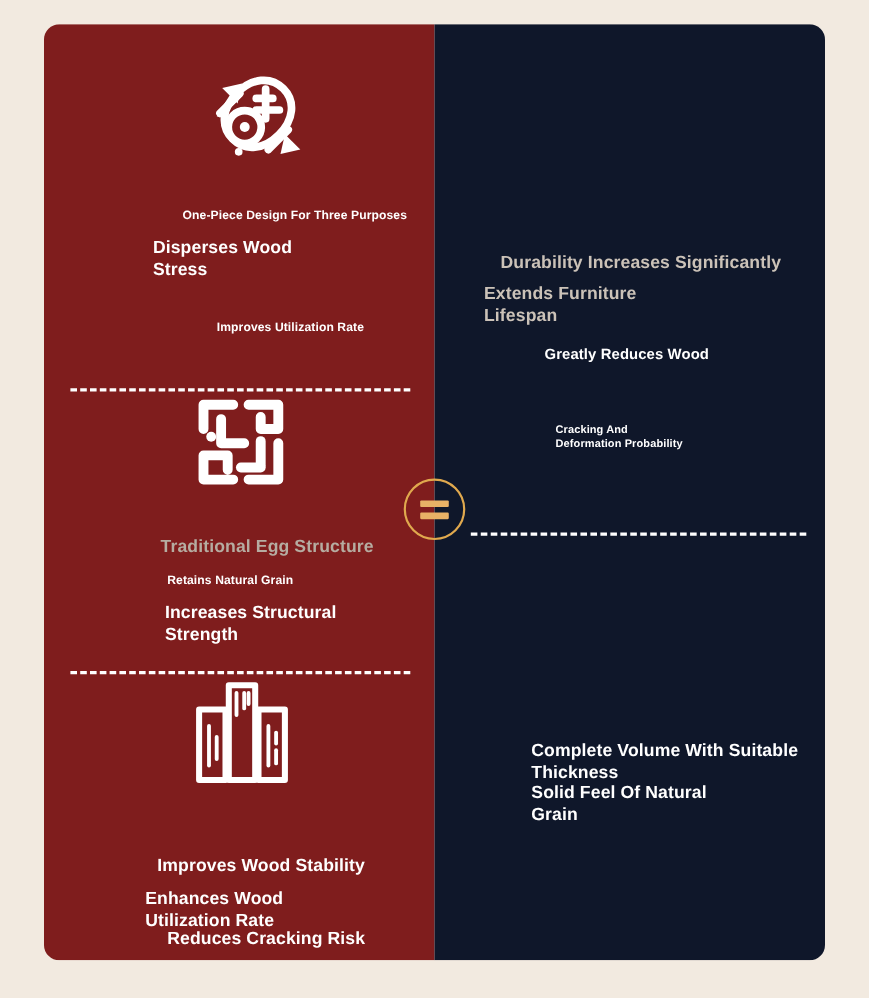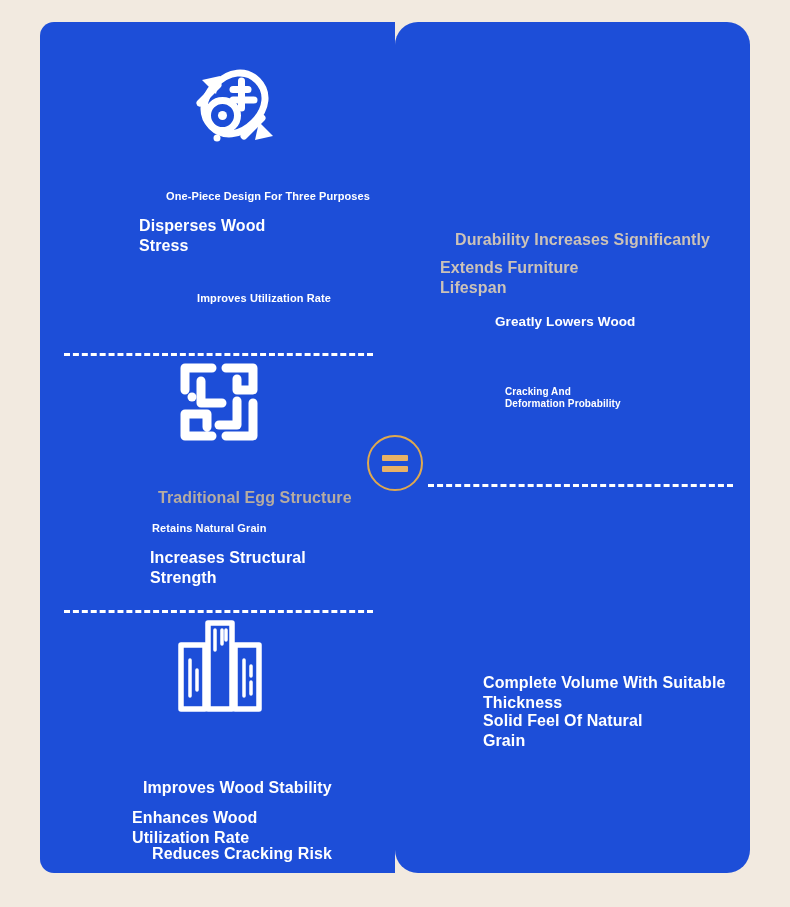--- a/index.html
+++ b/index.html
@@ -13,22 +13,22 @@
   #stage { position: relative; width: 790px; height: 907px; }
 
   .card {
     position: absolute;
     left: 40px; top: 22px;
     width: 710px; height: 851px;
     border-radius: 14px;
     overflow: hidden;
     display: flex;
   }
-  .panel-left  { width: 355px; background: #1d4ed8; position: relative; }
-  .panel-right { width: 355px; background: #1d4ed8; position: relative; border-radius: 23px; }
+  .panel-left  { width: 355px; background: #7f1d1d; position: relative; }
+  .panel-right { width: 355px; background: #0f172a; position: relative; }
 
   
   .icon-wrap { position: absolute; }
   .icon-wrap svg { display: block; }
 
   
   .dash {
     position: absolute;
     height: 0;
     border-top: 3px dashed #ffffff;
@@ -123,21 +123,21 @@
             <path d="M52 11 L79 11 L79 33 L63 33 L63 22"></path>
             <path d="M63 44 L63 66"></path>
             <path d="M79 46 L79 79 L52 79"></path>
             <path d="M38 79 L11 79 L11 57 L33 57 L33 70"></path>
             <path d="M45 68 L63 68"></path>
             <path d="M18 40 L18 40"></path>
           </g>
         </svg>
       </div>
 
-      <div class="txt s-md t-muted2" style="left:106px; top:466px; width:230px;margin-left:12px;">Traditional Egg Structure</div>
+      <div class="txt s-md t-muted2" style="left:106px; top:466px; width:230px;">Traditional Egg Structure</div>
 
       <div class="txt s-sm t-white" style="left:112px; top:500px; width:220px;">Retains Natural Grain</div>
 
       <div class="txt s-md t-white" style="left:110px; top:526px; width:200px;">Increases Structural
 Strength</div>
 
       <div class="dash" style="left:24px; top:588px; width:309px;"></div>
 
       <div class="icon-wrap" style="left:138px; top:598px;">
         <svg width="84" height="92" viewBox="0 0 84 92" fill="none">
@@ -168,21 +168,21 @@
       <div class="txt s-md t-white" style="left:112px; top:822px; width:220px;">Reduces Cracking Risk</div>
     </div>
 
     <div class="panel-right">
 
       <div class="txt s-md t-muted" style="left:60px; top:208px; width:290px;">Durability Increases Significantly</div>
 
       <div class="txt s-h1 t-muted" style="left:45px; top:236px; width:300px;">Extends Furniture
 Lifespan</div>
 
-      <div class="txt s-lg t-white" style="left:100px; top:292px; width:290px;">Greatly Lowers Wood</div>
+      <div class="txt s-lg t-white" style="left:100px; top:292px; width:290px;">Greatly Reduces Wood</div>
 
       <div class="txt s-xs t-white" style="left:110px; top:320px; width:280px;margin-top:44px;">Cracking And
 Deformation Probability</div>
 
       <div class="dash" style="left:33px; top:462px; width:305px;"></div>
 
 
       <div class="txt s-md t-white" style="left:88px; top:651px; width:290px;">Complete Volume With Suitable
 Thickness</div>
 

